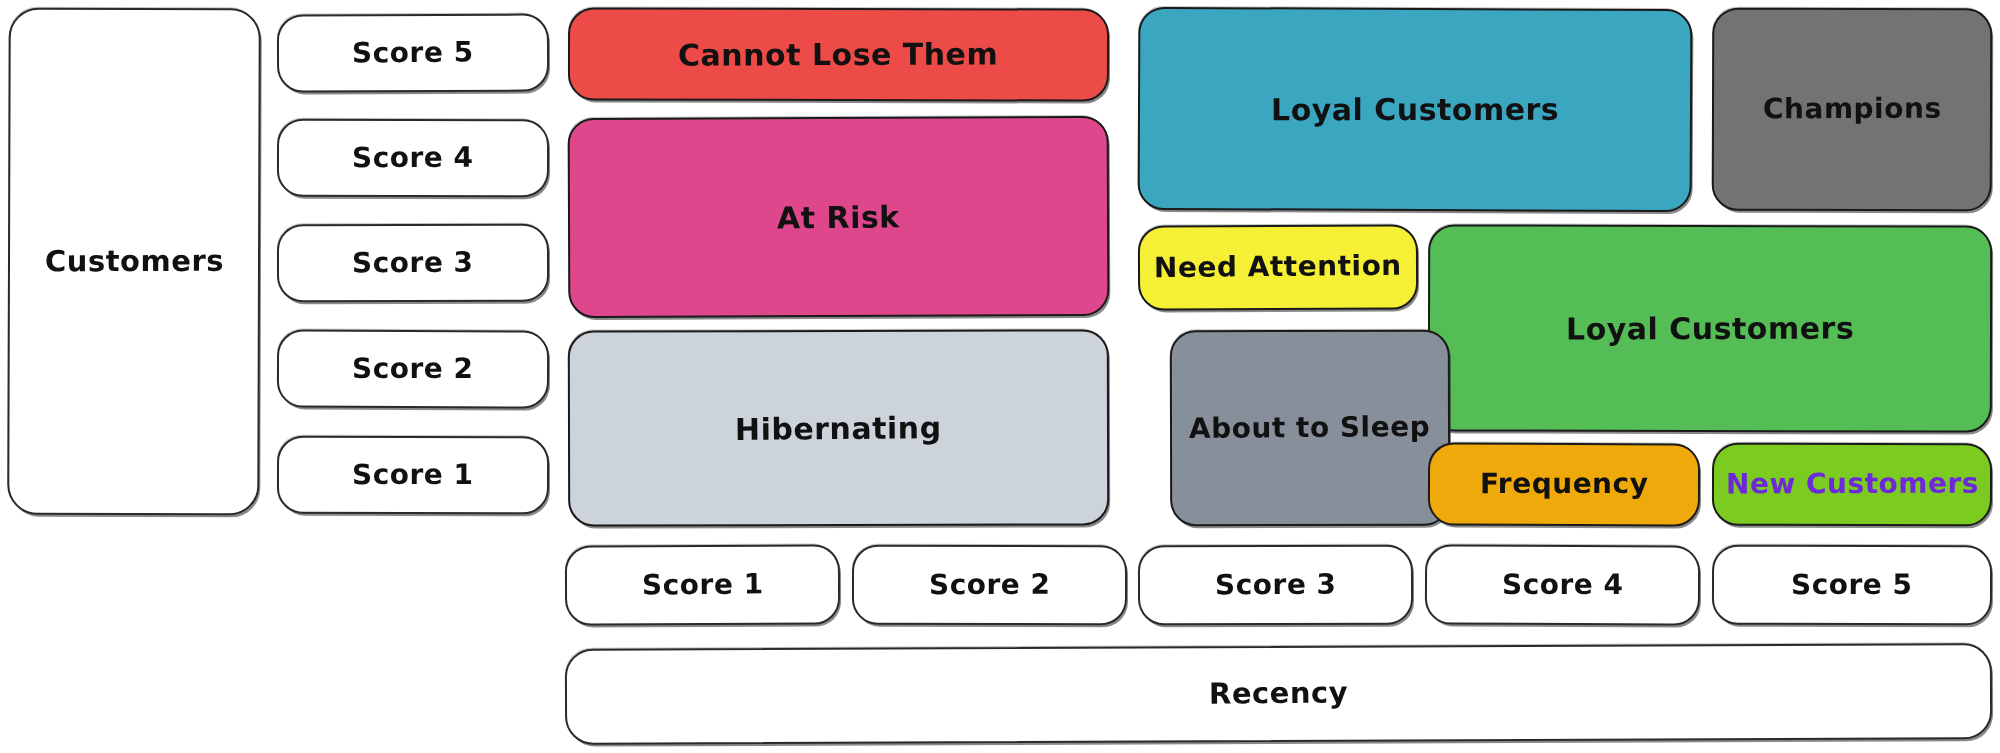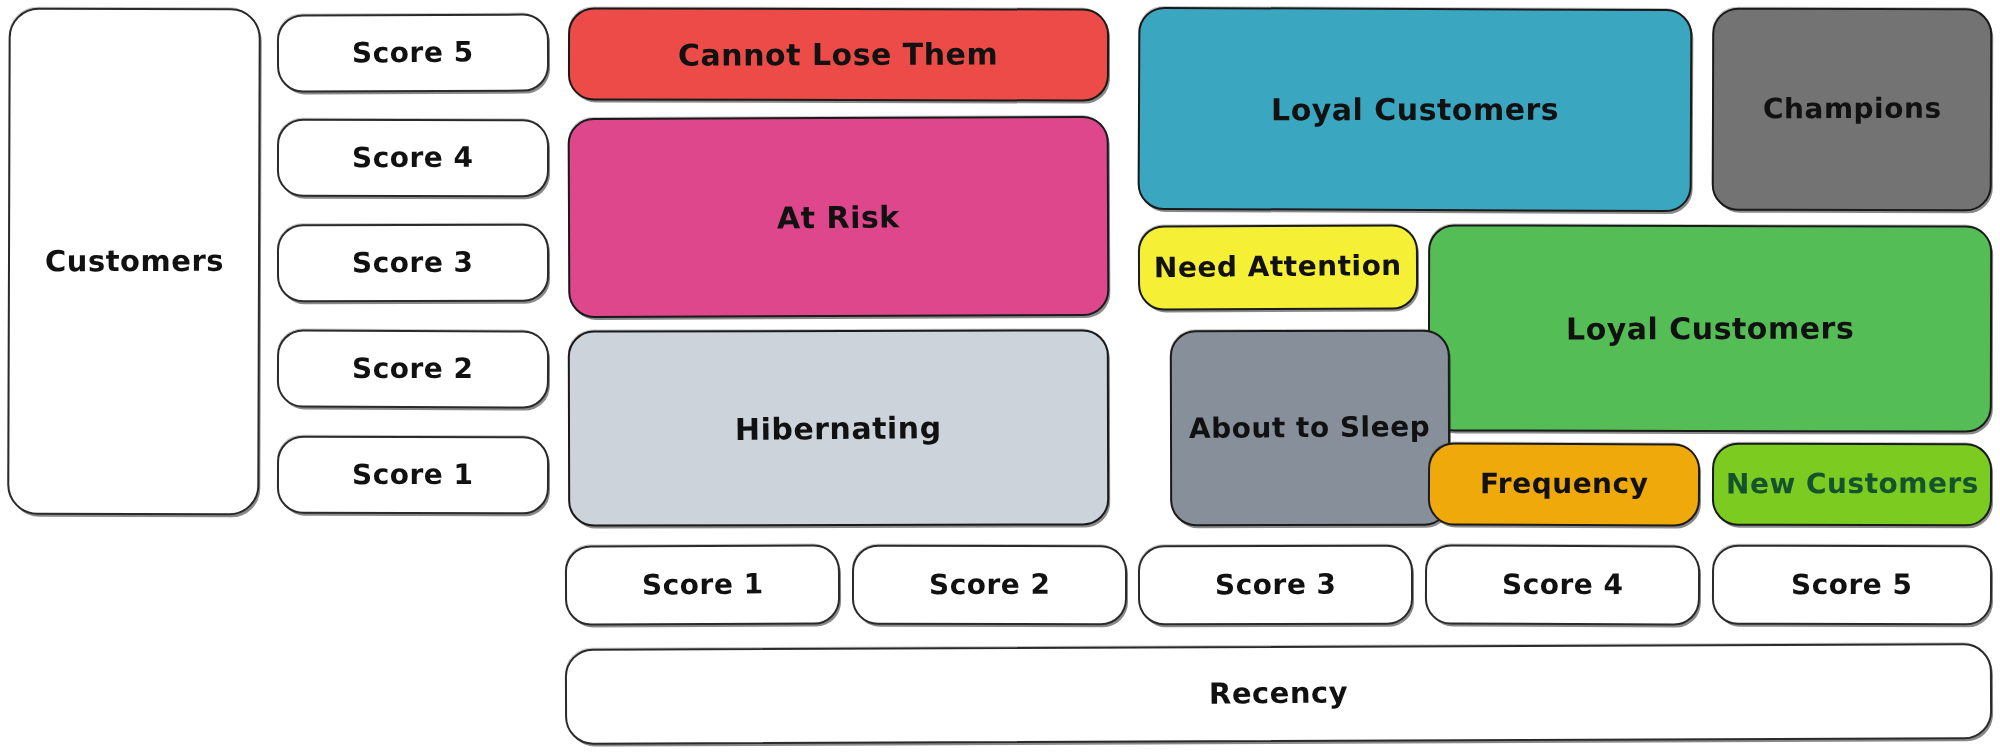--- a/index.html
+++ b/index.html
@@ -127,21 +127,21 @@
   </div>
 
   <div class="box seg-box fs-seg-md j4" style="left: 1138px; top: 330px; width: 280px; height: 196px; background: rgb(135, 144, 154); color: rgb(17, 17, 17); margin-left: 32px;">
     <span class="label">About to Sleep</span>
   </div>
 
   <div class="box seg-box fs-seg-md j5" style="left: 1428px; top: 443px; width: 272px; height: 83px; background: rgb(240, 169, 10); color: rgb(17, 17, 17);">
     <span class="label">Frequency</span>
   </div>
 
-  <div class="box seg-box fs-seg-md j1" style="left: 1712px; top: 443px; width: 280px; height: 83px; background: rgb(123, 203, 33); color: #14532d;">
+  <div class="box seg-box fs-seg-md j1" style="left: 1712px; top: 443px; width: 280px; height: 83px; background: rgb(123, 203, 33); color: #6d28d9;">
     <span class="label">New Customers</span>
   </div>
 
   <div class="box axis-box fs-score j2" style="left:565px; top:545px; width:275px; height:80px;">
     <span class="label">Score 1</span>
   </div>
 
   <div class="box axis-box fs-score j3" style="left:852px; top:545px; width:275px; height:80px;">
     <span class="label">Score 2</span>
   </div>

